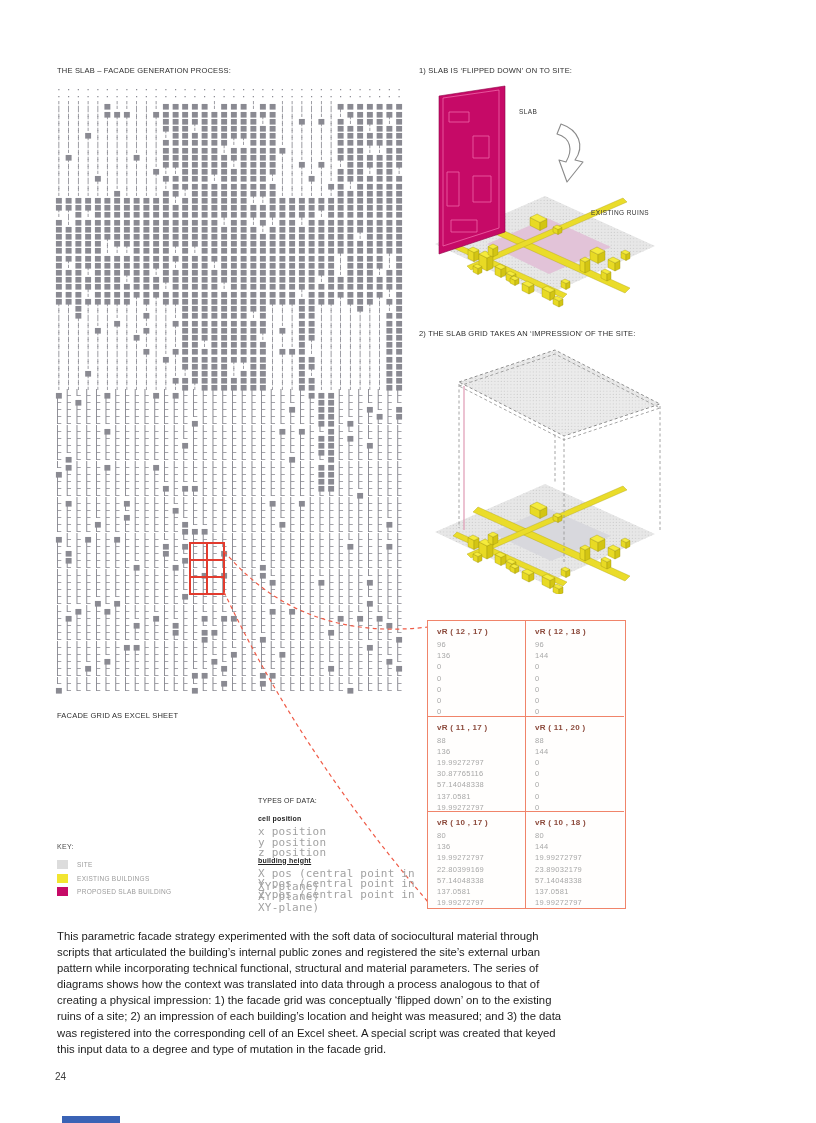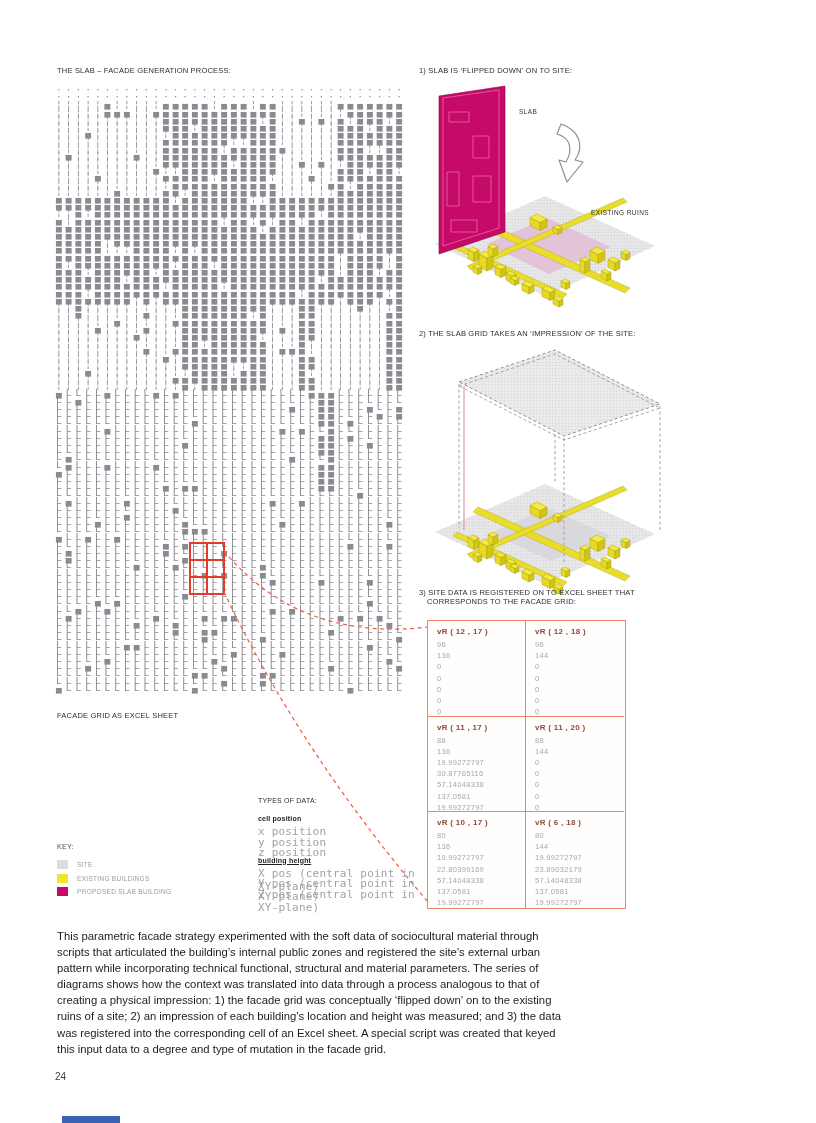--- a/index.html
+++ b/index.html
@@ -325,24 +325,20 @@
       <line x1="147" y1="96" x2="147" y2="222"></line>
     </g>
     <line x1="47" y1="44" x2="47" y2="188" stroke="#e09ab4" stroke-width="1.2"></line>
     <g>
       <polygon points="42,40 138,8 243,62 147,94" fill="#e9e9e9" fill-opacity=".9" stroke="#8e8e8e" stroke-width="1" stroke-dasharray="3 2.5"></polygon>
       <polygon points="42,40 138,8 243,62 147,94" fill="url(#dp2)"></polygon>
       <polygon points="42,44 138,12 243,66 147,98" fill="none" stroke="#8e8e8e" stroke-width=".8" stroke-dasharray="3 2.5"></polygon>
     </g>
   </svg>
 
-  <div class="abs h7" style="left:419px;top:588px;">
-    <div>3) SITE DATA IS REGISTERED ON TO EXCEL SHEET THAT</div>
-    <div style="padding-left:8px;">CORRESPONDS TO THE FACADE GRID:</div>
-  </div>
   <div class="abs exc" style="left:427px;top:620px;width:197px;">
       <div class="exc-cell">
         <div class="exc-h">vR ( 12 , 17 )</div>
         <div class="exc-v">96</div>
         <div class="exc-v">136</div>
         <div class="exc-v">0</div>
         <div class="exc-v">0</div>
         <div class="exc-v">0</div>
         <div class="exc-v">0</div>
         <div class="exc-v">0</div>
@@ -381,21 +377,21 @@
         <div class="exc-h">vR ( 10 , 17 )</div>
         <div class="exc-v">80</div>
         <div class="exc-v">136</div>
         <div class="exc-v">19.99272797</div>
         <div class="exc-v">22.80399169</div>
         <div class="exc-v">57.14048338</div>
         <div class="exc-v">137.0581</div>
         <div class="exc-v">19.99272797</div>
       </div>
       <div class="exc-cell">
-        <div class="exc-h">vR ( 6 , 18 )</div>
+        <div class="exc-h">vR ( 10 , 18 )</div>
         <div class="exc-v">80</div>
         <div class="exc-v">144</div>
         <div class="exc-v">19.99272797</div>
         <div class="exc-v">23.89032179</div>
         <div class="exc-v">57.14048338</div>
         <div class="exc-v">137.0581</div>
         <div class="exc-v">19.99272797</div>
       </div>
     </div>
 

